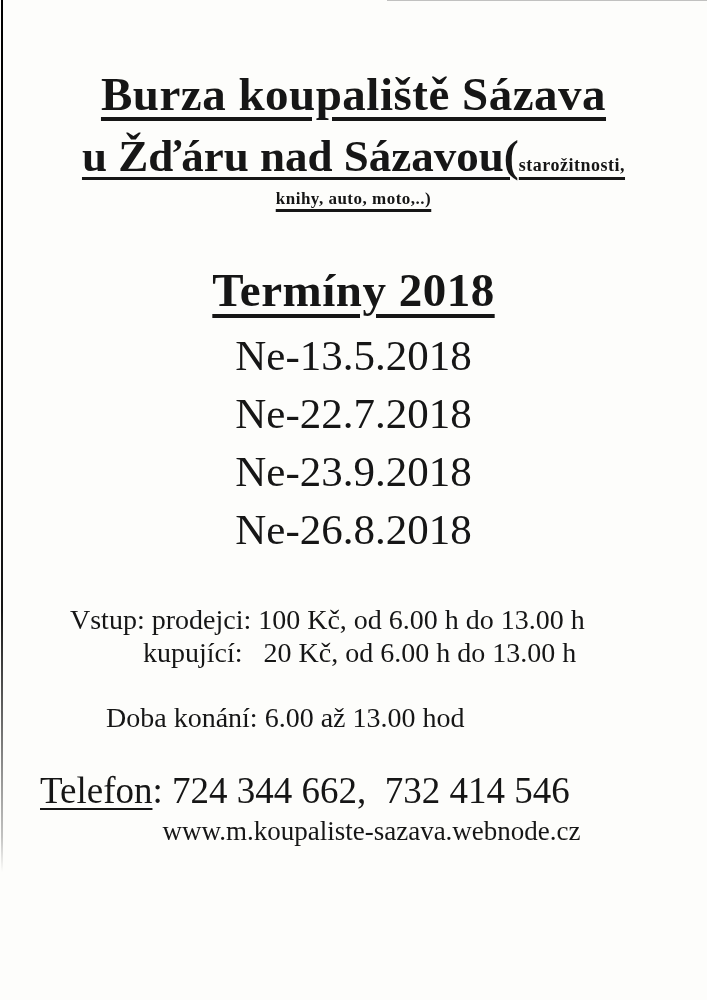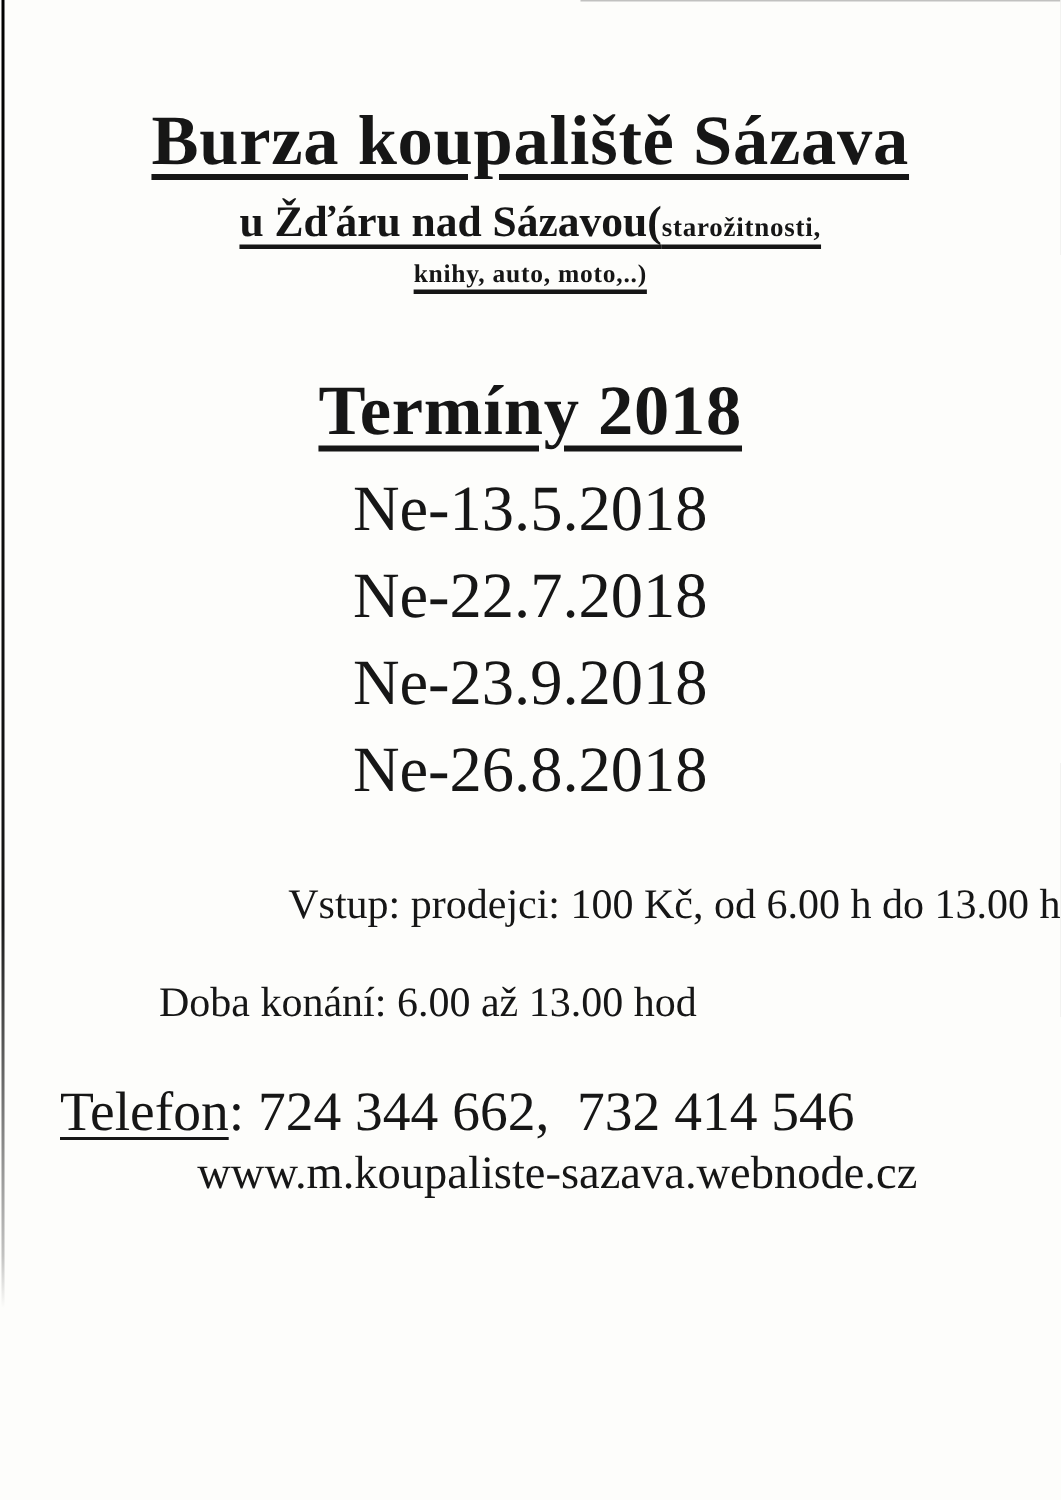--- a/index.html
+++ b/index.html
@@ -45,21 +45,21 @@
   }
   .subtitle {
     margin-top: 16px;
     line-height: 1.02;
     font-weight: bold;
     text-decoration: underline;
     text-decoration-thickness: 3px;
     text-underline-offset: 6px;
     white-space: nowrap;
   }
-  .subtitle-large { font-size: 29px; }
+  .subtitle-large { font-size: 45px; }
   .subtitle-small { font-size: 18px; letter-spacing: 0.5px; }
   .subtitle-2 {
     margin-top: 9px;
     font-size: 17px;
     font-weight: bold;
     letter-spacing: 0.5px;
     text-decoration: underline;
     text-decoration-thickness: 3px;
     text-underline-offset: 5px;
   }
@@ -79,40 +79,40 @@
     font-size: 43px;
     font-weight: normal;
     line-height: 58px;
   }
 
   .info {
     margin: 44px 0 0 70px;
     font-size: 28px;
     line-height: 33px;
   }
-  .pricing-line { white-space: pre; text-align: right; }
+  .pricing-line { white-space: pre; }
   .pricing-line-2 { margin-left: 73px; }
   .duration-line { margin-top: 32px; white-space: pre; margin-left: 36px; }
 
   .contact { margin-top: 37px; }
   .phone-line {
     margin-left: 40px;
     font-size: 37px;
     line-height: 40px;
     white-space: pre;
   }
   .phone-label {
     text-decoration: underline;
     text-decoration-thickness: 2px;
     text-underline-offset: 5px;
   }
   .website-line {
     margin-top: 3px;
     text-align: center;
-    font-size: 31px;
+    font-size: 27px;
     line-height: 34px;
     padding-left: 36px;
   }
 </style>
 </head>
 <body>
 
 <div class="page">
   <div class="scan-edge-left"></div>
   <div class="scan-edge-top"></div>
@@ -126,20 +126,21 @@
   <section class="schedule">
     <h2 class="schedule-heading">Termíny 2018</h2>
     <div class="event-date">Ne-13.5.2018</div>
     <div class="event-date">Ne-22.7.2018</div>
     <div class="event-date">Ne-23.9.2018</div>
     <div class="event-date">Ne-26.8.2018</div>
   </section>
 
   <section class="info">
     <div class="pricing-line">Vstup: prodejci: 100 Kč, od 6.00 h do 13.00 h</div>
+    <div class="pricing-line pricing-line-2">kupující:   20 Kč, od 6.00 h do 13.00 h</div>
     <div class="duration-line">Doba konání: 6.00 až 13.00 hod</div>
   </section>
 
   <footer class="contact">
     <div class="phone-line"><span class="phone-label">Telefon</span><span>: 724 344 662,  732 414 546</span></div>
     <div class="website-line">www.m.koupaliste-sazava.webnode.cz</div>
   </footer>
 </div>
 
 </body></html>

